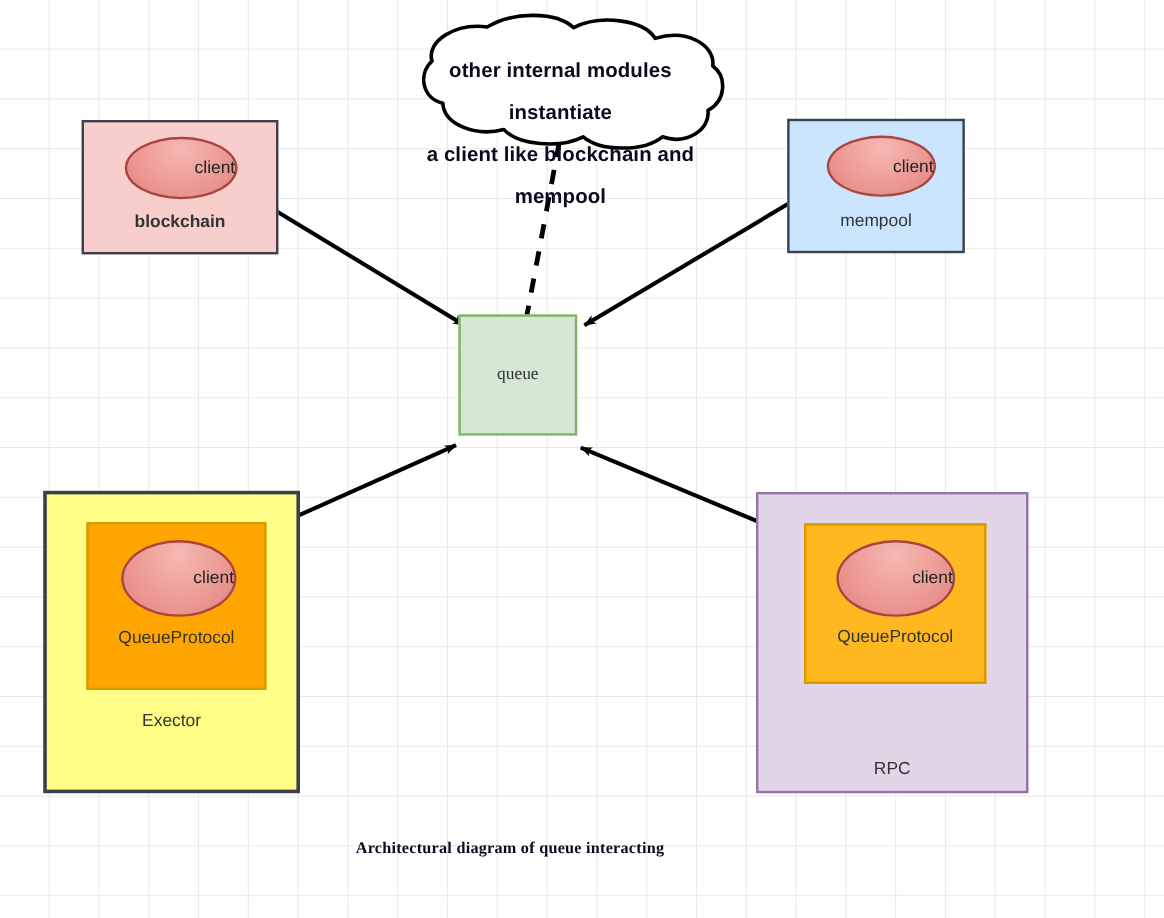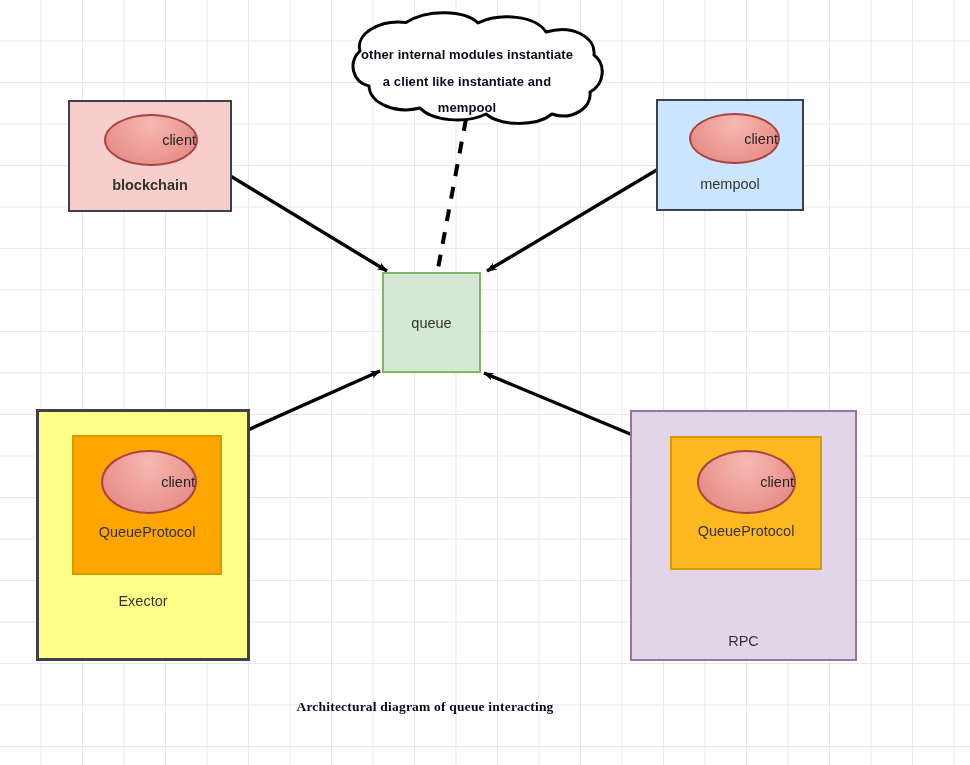--- a/index.html
+++ b/index.html
@@ -75,21 +75,21 @@
     font-size: 13.5px;
     line-height: 1.85;
     letter-spacing: 0.2px;
     font-family: Liberation Serif, serif;
   }
   .cloud-text {
     position: absolute;
     text-align: center;
     font-weight: bold;
     color: #0a0a1e;
-    font-size: 13px;
+    font-size: 17px;
     line-height: 2.05;
     letter-spacing: 0.1px;
   }
 </style>
 </head>
 <body>
 
 <div id="canvas">
 
   <svg id="svg-layer" class="layer" viewBox="0 0 970 765">
@@ -122,39 +122,39 @@
 
     <line x1="702" y1="143" x2="487" y2="271" stroke="#000000" stroke-width="3.4" marker-start="url(#arrowhead-start)" marker-end="url(#arrowhead-end)"></line>
 
     <line x1="185" y1="458" x2="380" y2="371" stroke="#000000" stroke-width="3.4" marker-start="url(#arrowhead-start)" marker-end="url(#arrowhead-end)"></line>
 
     <line x1="714" y1="469" x2="484" y2="373" stroke="#000000" stroke-width="3.4" marker-start="url(#arrowhead-start)" marker-end="url(#arrowhead-end)"></line>
   </svg>
 
   <div class="cloud-text" style="left:350px; top:42px; width:234px;">
     <div>other internal modules instantiate</div>
-    <div>a client like instantiate and</div>
+    <div>a client like blockchain and</div>
     <div>mempool</div>
   </div>
 
   <div class="node module-box" style="left:68px; top:100px; width:164px; height:112px; background:#f8cecc; border-width:2.5px; border-color:#3c414b;">
     <div class="ellipse ellipse-client" style="left:34px; top:12px; width:94px; height:52px;">
       <span>client</span>
     </div>
     <div class="module-label" style="top:76px;font-weight:bold;">blockchain</div>
   </div>
 
   <div class="node module-box" style="left:656px; top:99px; width:148px; height:112px; background:#cce5ff; border-width:2.5px; border-color:#3c414b;">
     <div class="ellipse ellipse-client" style="left:31px; top:12px; width:91px; height:51px;">
       <span>client</span>
     </div>
     <div class="module-label" style="top:76px;">mempool</div>
   </div>
 
-  <div class="node queue-box" style="left:382px; top:272px; width:99px; height:101px;">
+  <div class="node queue-box" style="left:382px; top:262px; width:99px; height:101px;font-family:Liberation Serif, serif;">
     <span>queue</span>
   </div>
 
   <div class="node module-box" style="left:36px; top:409px; width:214px; height:252px; background:#ffff88; border-width:3px; border-color:#3c414b;">
     <div class="node module-box" style="left:33px; top:23px; width:150px; height:140px; background:#ffa500; border-width:2px; border-color:#d79b00;">
       <div class="ellipse ellipse-client" style="left:27px; top:13px; width:96px; height:64px;">
         <span>client</span>
       </div>
       <div class="module-label" style="top:88px;">QueueProtocol</div>
     </div>

